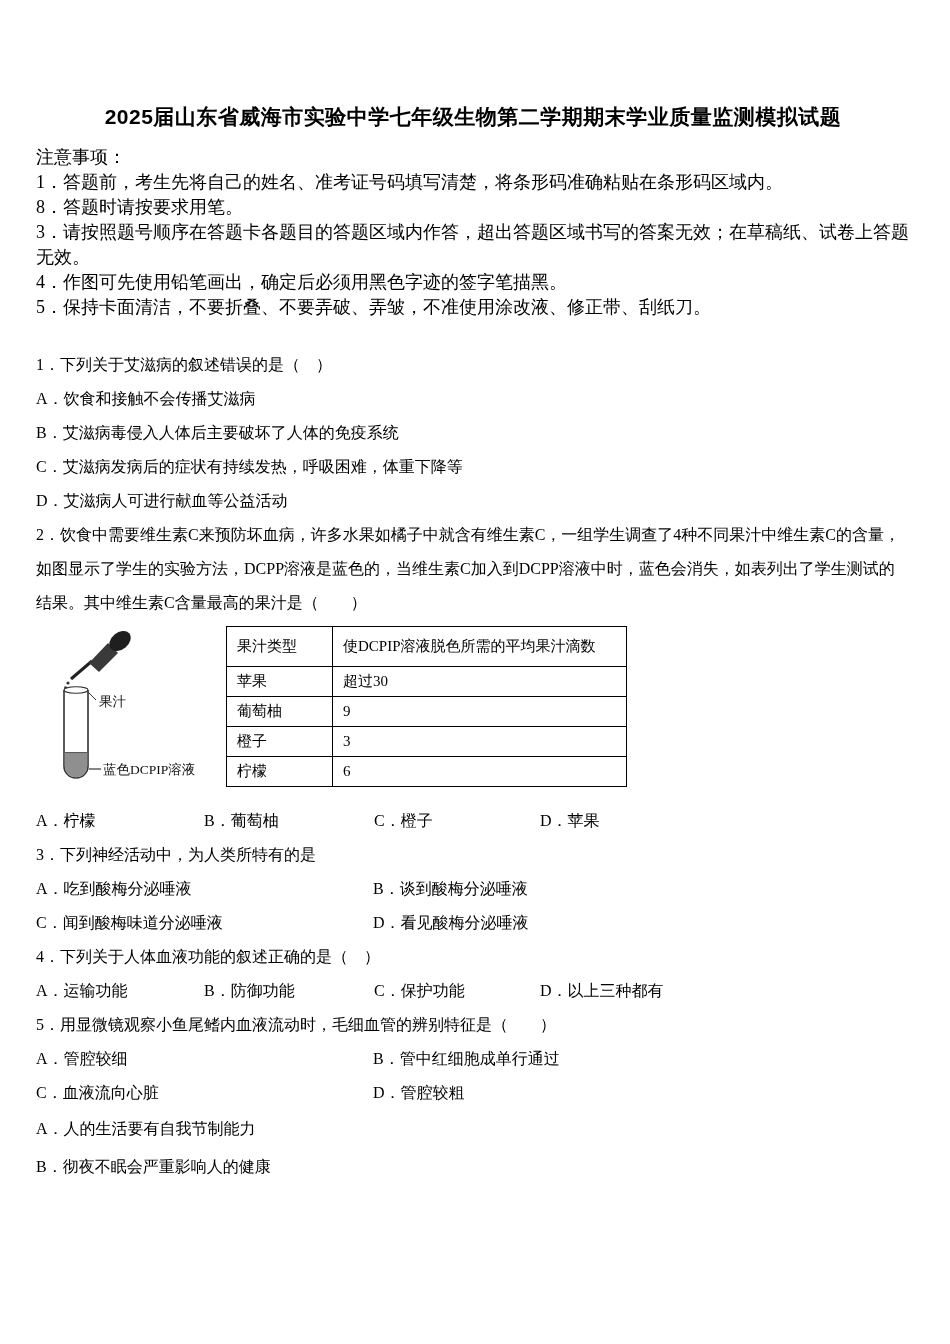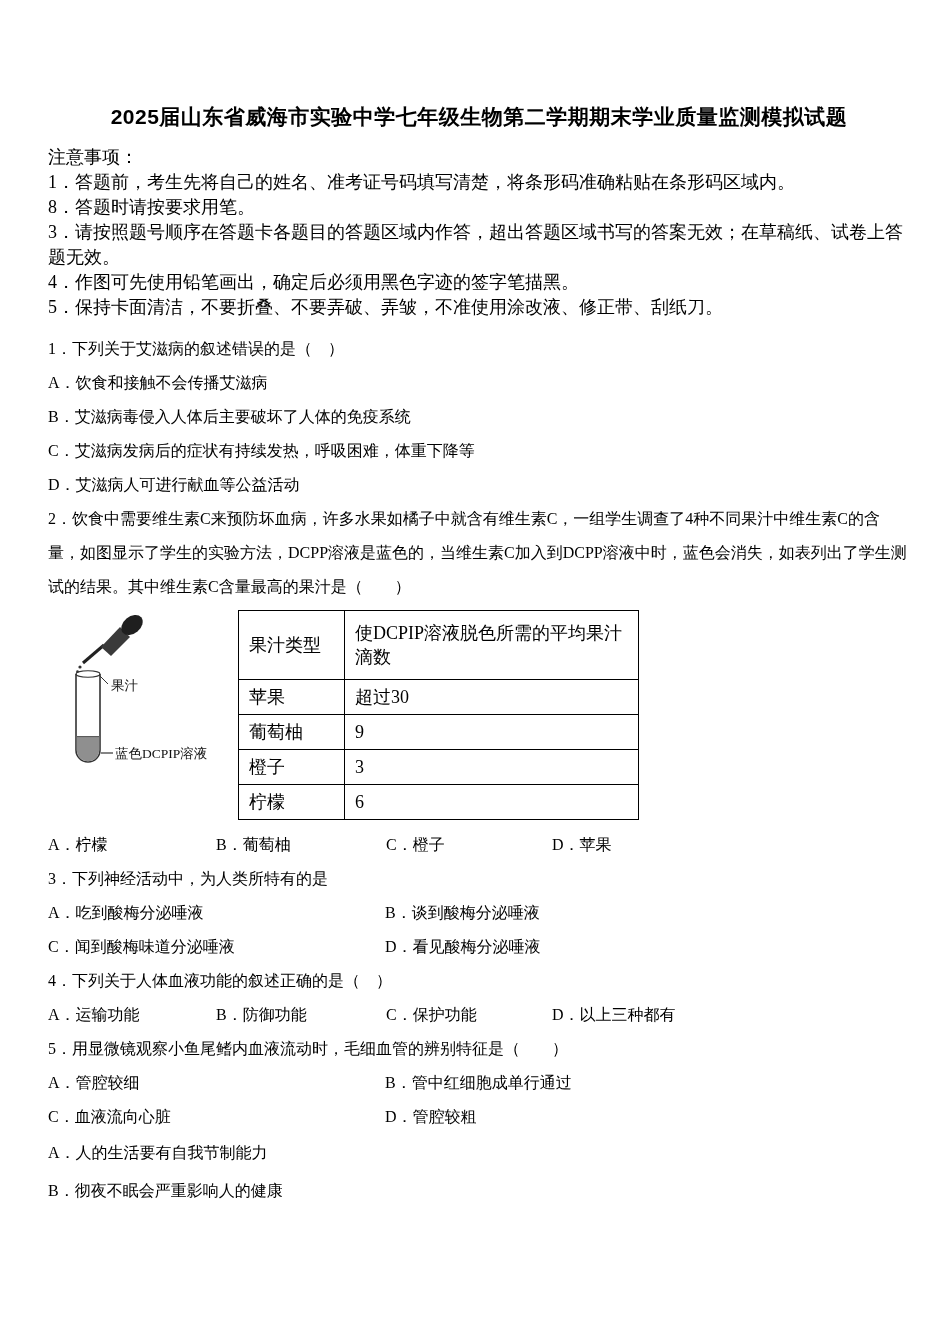--- a/index.html
+++ b/index.html
@@ -3,42 +3,42 @@
 <meta charset="utf-8">
 <style>
   * { margin:0; padding:0; box-sizing:border-box; }
   html, body { background:#ffffff; }
   body {
     width:950px; height:1344px;
     font-family:"Liberation Serif","DejaVu Serif",serif;
     color:#000;
     overflow:hidden;
   }
-  .page { padding:103px 40px 0 48px; }
+  .page { padding:103px 40px 0 36px; }
   .title {
     font-family:"Liberation Sans","DejaVu Sans",sans-serif;
     font-size:21px; font-weight:700; text-align:center;
     letter-spacing:0.5px; margin-bottom:14px;
   }
   .notice { font-size:18px; line-height:25px; }
-  .questions { margin-top:12px; font-size:16px; line-height:34px; }
+  .questions { margin-top:28px; font-size:16px; line-height:34px; }
   .opts-4 { display:grid; grid-template-columns:168px 170px 166px 1fr; }
   .opts-2 { display:grid; grid-template-columns:337px 1fr; }
   .q6-opts p { line-height:38px; }
   .figure-row {
     display:flex; align-items:flex-start;
     margin:6px 0 8px 14px; line-height:normal;
   }
   .apparatus { flex:0 0 176px; width:176px; }
   .apparatus svg { overflow:visible; display:block; }
   .apparatus text {
     font-family:"Liberation Serif","DejaVu Serif",serif;
     font-size:13.5px; fill:#111;
   }
-  table.juice { border-collapse:collapse; font-size:18px; line-height:normal; }
+  table.juice { border-collapse:collapse; font-size:15px; line-height:normal; }
   table.juice td { border:1px solid #000; padding:5px 10px; vertical-align:middle; }
   table.juice tr.head td { padding:10px 10px; }
   table.juice td.c1 { width:106px; }
   table.juice td.c2 { width:294px; }
 </style>
 </head>
 <body>
 
 <div class="page">
 

